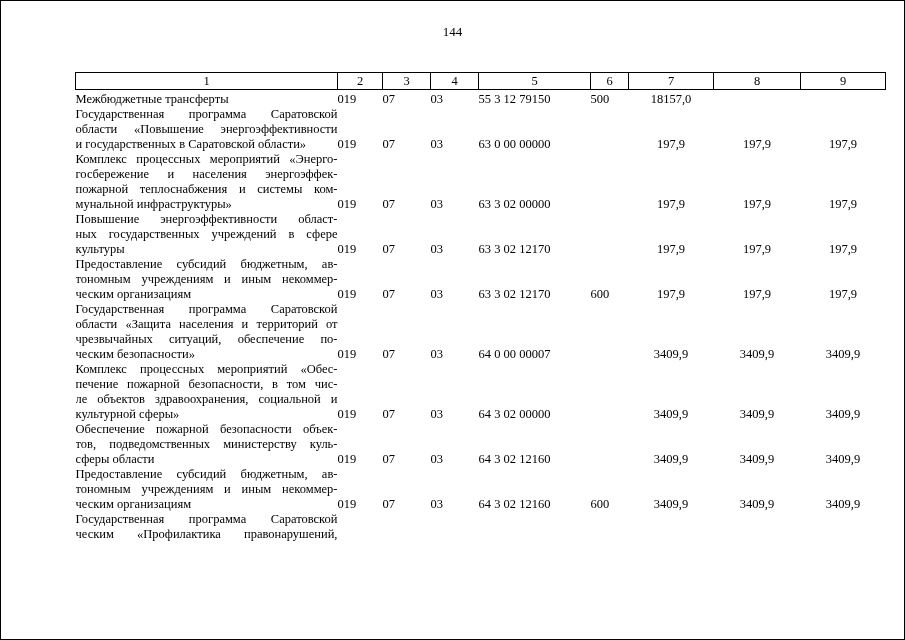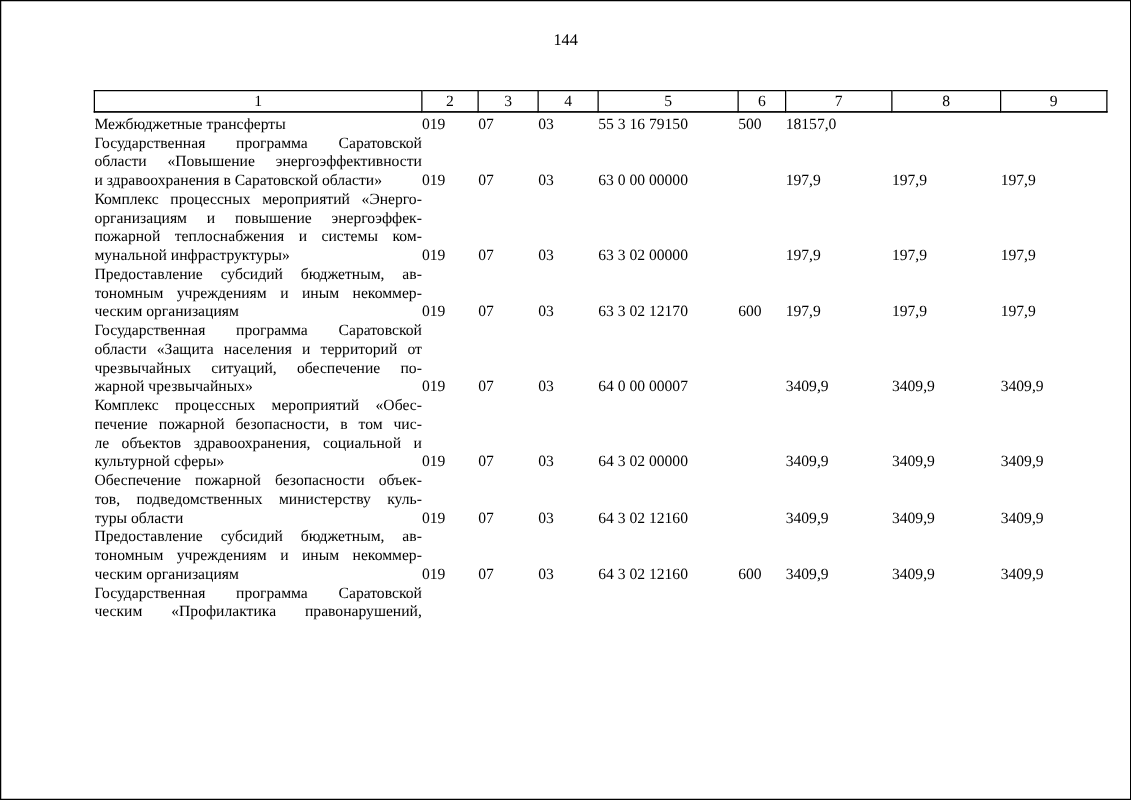--- a/index.html
+++ b/index.html
@@ -65,21 +65,21 @@
     display: inline-block;
     width: 100%;
   }
   .jline.last {
     text-align: left;
   }
   .jline.last::after {
     content: none;
   }
   td.center { }
-  td.right  { text-align: left; padding-right: 7px; }
+  td.right  { text-align: center; padding-right: 7px; }
 </style>
 </head>
 <body>
 
 <div class="page">
   <div class="page-number">144</div>
 
   <table class="budget-table">
     <colgroup>
       <col style="width:262px">
@@ -106,52 +106,67 @@
         </tr>
     </thead>
     <tbody id="table-body">
         <tr>
           <td class="name-cell">
             <div class="jline last">Межбюджетные трансферты</div>
           </td>
           <td class="center">019</td>
           <td class="center">07</td>
           <td class="center">03</td>
-          <td class="center">55 3 16 79150</td>
+          <td class="center">55 3 12 79150</td>
           <td class="center">500</td>
           <td class="right">18157,0</td>
           <td class="right"></td>
           <td class="right"></td>
         </tr>
         <tr>
           <td class="name-cell">
             <div class="jline">Государственная программа Саратовской</div>
             <div class="jline">области «Повышение энергоэффективности</div>
-            <div class="jline last">и здравоохранения в Саратовской области»</div>
+            <div class="jline last">и государственных в Саратовской области»</div>
           </td>
           <td class="center">019</td>
           <td class="center">07</td>
           <td class="center">03</td>
           <td class="center">63 0 00 00000</td>
           <td class="center"></td>
           <td class="right">197,9</td>
           <td class="right">197,9</td>
           <td class="right">197,9</td>
         </tr>
         <tr>
           <td class="name-cell">
             <div class="jline">Комплекс процессных мероприятий «Энерго-</div>
-            <div class="jline">организациям и повышение энергоэффек-</div>
+            <div class="jline">госбережение и населения энергоэффек-</div>
             <div class="jline">пожарной теплоснабжения и системы ком-</div>
             <div class="jline last">мунальной инфраструктуры»</div>
           </td>
           <td class="center">019</td>
           <td class="center">07</td>
           <td class="center">03</td>
           <td class="center">63 3 02 00000</td>
+          <td class="center"></td>
+          <td class="right">197,9</td>
+          <td class="right">197,9</td>
+          <td class="right">197,9</td>
+        </tr>
+        <tr>
+          <td class="name-cell">
+            <div class="jline">Повышение энергоэффективности област-</div>
+            <div class="jline">ных государственных учреждений в сфере</div>
+            <div class="jline last">культуры</div>
+          </td>
+          <td class="center">019</td>
+          <td class="center">07</td>
+          <td class="center">03</td>
+          <td class="center">63 3 02 12170</td>
           <td class="center"></td>
           <td class="right">197,9</td>
           <td class="right">197,9</td>
           <td class="right">197,9</td>
         </tr>
         <tr>
           <td class="name-cell">
             <div class="jline">Предоставление субсидий бюджетным, ав-</div>
             <div class="jline">тономным учреждениям и иным некоммер-</div>
             <div class="jline last">ческим организациям</div>
@@ -163,21 +178,21 @@
           <td class="center">600</td>
           <td class="right">197,9</td>
           <td class="right">197,9</td>
           <td class="right">197,9</td>
         </tr>
         <tr>
           <td class="name-cell">
             <div class="jline">Государственная программа Саратовской</div>
             <div class="jline">области «Защита населения и территорий от</div>
             <div class="jline">чрезвычайных ситуаций, обеспечение по-</div>
-            <div class="jline last">жарной чрезвычайных»</div>
+            <div class="jline last">ческим безопасности»</div>
           </td>
           <td class="center">019</td>
           <td class="center">07</td>
           <td class="center">03</td>
           <td class="center">64 0 00 00007</td>
           <td class="center"></td>
           <td class="right">3409,9</td>
           <td class="right">3409,9</td>
           <td class="right">3409,9</td>
         </tr>
@@ -194,21 +209,21 @@
           <td class="center">64 3 02 00000</td>
           <td class="center"></td>
           <td class="right">3409,9</td>
           <td class="right">3409,9</td>
           <td class="right">3409,9</td>
         </tr>
         <tr>
           <td class="name-cell">
             <div class="jline">Обеспечение пожарной безопасности объек-</div>
             <div class="jline">тов, подведомственных министерству куль-</div>
-            <div class="jline last">туры области</div>
+            <div class="jline last">сферы области</div>
           </td>
           <td class="center">019</td>
           <td class="center">07</td>
           <td class="center">03</td>
           <td class="center">64 3 02 12160</td>
           <td class="center"></td>
           <td class="right">3409,9</td>
           <td class="right">3409,9</td>
           <td class="right">3409,9</td>
         </tr>

